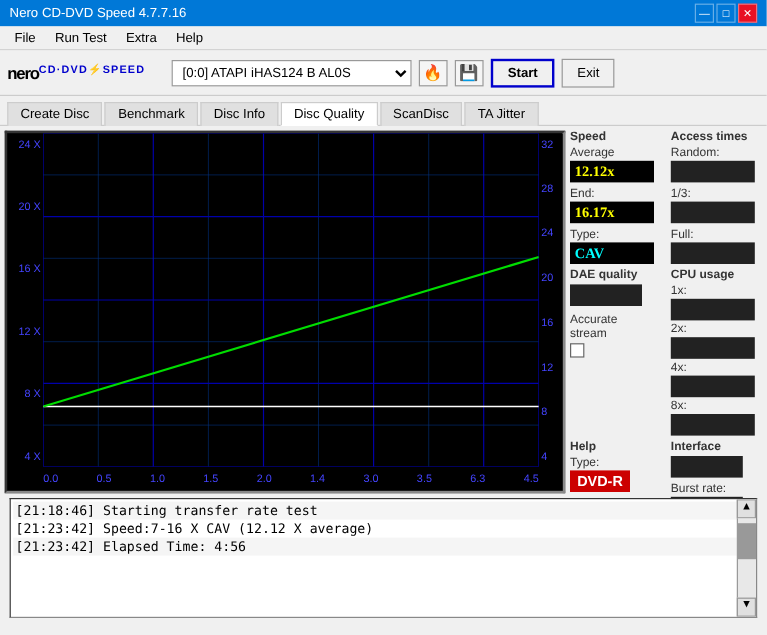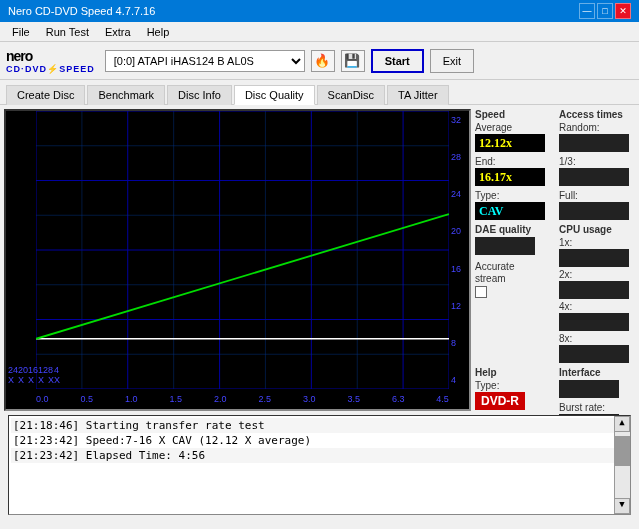--- a/index.html
+++ b/index.html
@@ -55,22 +55,22 @@
       background: #f0f0f0;
       display: flex;
       align-items: center;
       padding: 4px 6px;
       gap: 6px;
       height: 38px;
       border-bottom: 1px solid #ccc;
     }
     .logo-area {
       display: flex;
-      flex-direction: column;
-      margin-right: 4px;
+      flex-direction: row;
+      margin-right: 16px;
     }
     .logo-nero { color: #000; font-weight: bold; font-size: 14px; letter-spacing: -1px; }
     .logo-cdspeed { color: #0000cc; font-size: 9px; font-weight: bold; letter-spacing: 1px; }
     .drive-select {
       border: 1px solid #999;
       padding: 2px 4px;
       font-size: 11px;
       height: 22px;
       width: 200px;
       background: white;
@@ -215,20 +215,21 @@
     .log-entry { padding: 1px 2px; }
     .log-entry:nth-child(odd) { background: #f5f5f5; }
 
     
     .y-labels-left {
       position: absolute;
       left: 0;
       top: 0; bottom: 20px;
       width: 30px;
       display: flex;
+      flex-direction: column;
       justify-content: space-between;
       align-items: flex-end;
       padding: 4px 2px;
       color: #4444ff;
       font-size: 9px;
       z-index: 2;
     }
     
     .y-labels-right {
       position: absolute;
@@ -364,21 +365,21 @@
       <span>8</span>
       <span>4</span>
     </div>
 
     <div class="x-labels">
       <span>0.0</span>
       <span>0.5</span>
       <span>1.0</span>
       <span>1.5</span>
       <span>2.0</span>
-      <span>2.5</span>
+      <span>1.4</span>
       <span>3.0</span>
       <span>3.5</span>
       <span>6.3</span>
       <span>4.5</span>
     </div>
 
     <svg class="chart-svg" viewBox="0 0 420 310" preserveAspectRatio="none" style="position:absolute;top:0;left:30px;right:20px;bottom:20px;width:calc(100% - 50px);height:calc(100% - 20px);">
 
       <line x1="0" y1="0" x2="0" y2="310" stroke="#0000aa" stroke-width="1"></line>
       <line x1="46.7" y1="0" x2="46.7" y2="310" stroke="#003388" stroke-width="0.5"></line>

